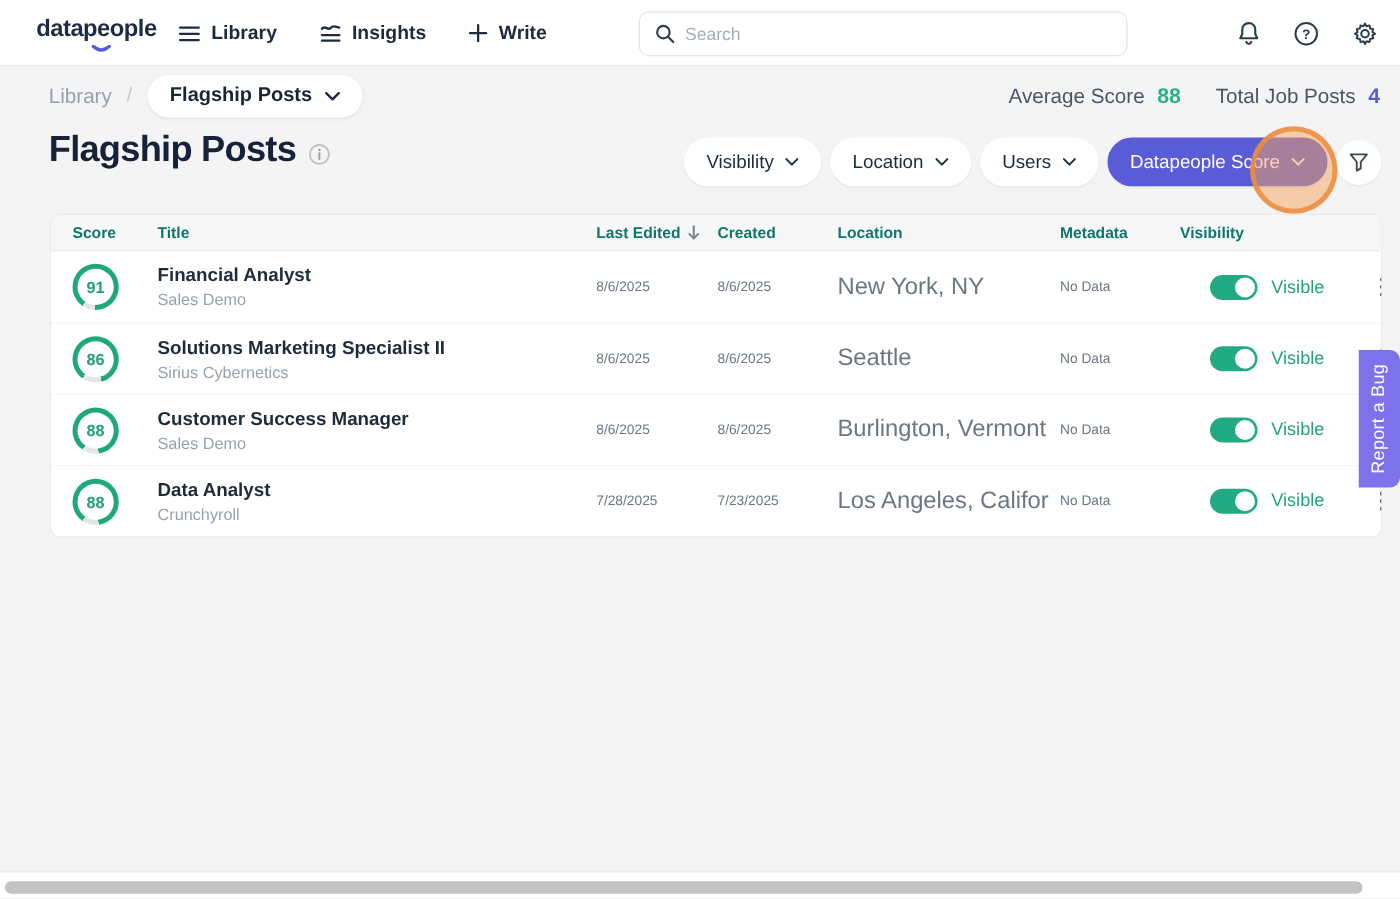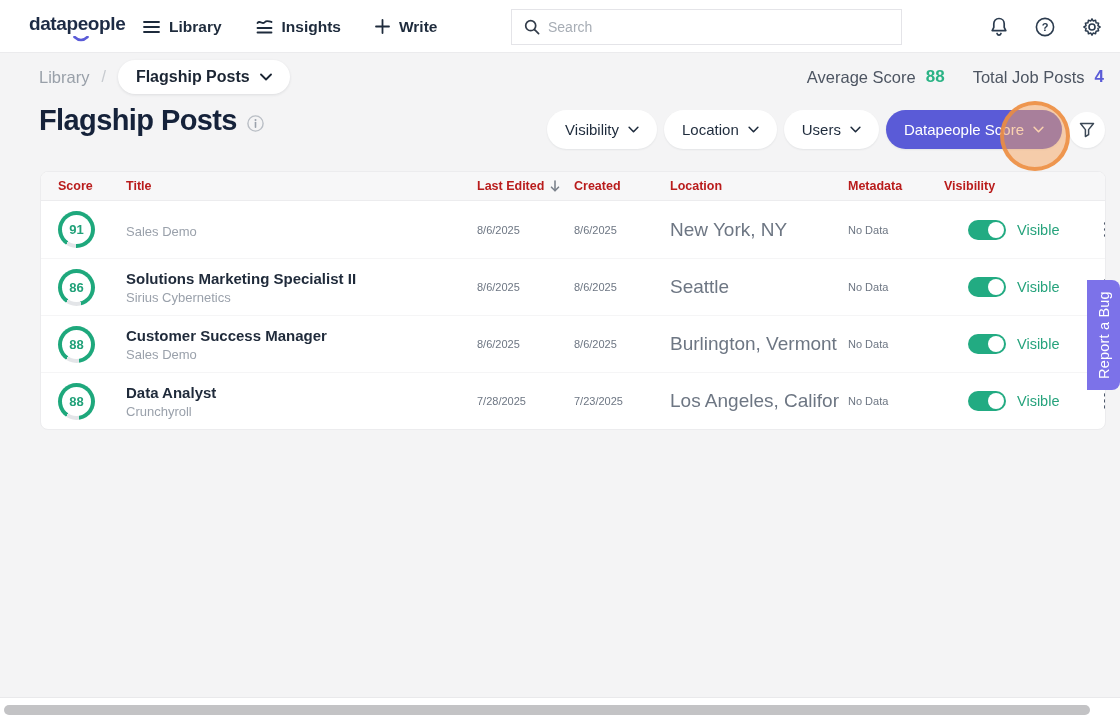--- a/index.html
+++ b/index.html
@@ -6,21 +6,21 @@
   html,body { background:#e9e9ea; }
   body { font-family:"Liberation Sans", sans-serif; }
   .screen { position:relative; width:1120px; height:719px; background:#f4f4f5; overflow:hidden; margin:0 auto;padding-left:32px; }
 
   
   .nav { position:absolute; top:0; left:0; width:1120px; height:53px; background:#ffffff; border-bottom:1px solid #ebebed; }
   .logo { position:absolute; left:29px; top:13px; font-size:19px; font-weight:800; color:#1d2b45; letter-spacing:-0.4px; }
   .logo-smile { position:absolute; left:44px; top:23px; }
   .nav-items { position:absolute; left:143px; top:0; height:53px; display:flex; align-items:center; gap:34px; }
   .nav-item { display:flex; align-items:center; gap:9px; font-size:15.5px; font-weight:600; color:#1e2b3c; cursor:pointer; }
-  .search-box { position:absolute; left:511px; top:9px; width:391px; height:36px; background:#fff; border:1px solid #e4e4e8; border-radius:0; display:flex; align-items:center; padding:0 12px; gap:8px; }
+  .search-box { position:absolute; left:511px; top:9px; width:391px; height:36px; background:#fff; border:1px solid #e4e4e8; border-radius:8px; display:flex; align-items:center; padding:0 12px; gap:8px; }
   .search-box input { border:none; outline:none; flex:1; font-size:14px; color:#33404f; font-family:"Liberation Sans",sans-serif; background:transparent; }
   .search-box input::placeholder { color:#a7adb5; }
   .nav-right { position:absolute; right:18px; top:0; height:53px; display:flex; align-items:center; gap:27px; }
   .icon-btn { background:none; border:none; cursor:pointer; display:flex; align-items:center; justify-content:center; }
 
   
   .crumb-row { position:absolute; top:60px; left:39px; display:flex; align-items:center; gap:12px; }
   .crumb-parent { font-size:16.5px; color:#99a0a9; }
   .crumb-sep { font-size:16px; color:#c6cacf; }
   .crumb-pill { display:flex; align-items:center; gap:10px; height:34px; padding:0 18px; background:#fff; border:none; border-radius:17px; box-shadow:0 1px 3px rgba(20,25,40,0.10); cursor:pointer; }
@@ -39,21 +39,21 @@
   .filters { position:absolute; top:110px; right:15px; display:flex; align-items:center; gap:7px; }
   .filter-pill { display:flex; align-items:center; gap:9px; height:39px; padding:0 18px; border:none; border-radius:20px; background:#fff; box-shadow:0 1px 2px rgba(20,25,40,0.07); font-size:15px; font-weight:500; color:#1e2b3c; cursor:pointer; font-family:"Liberation Sans",sans-serif; }
   .filter-pill.active { background:#5a5bd7; color:#fff; }
   .funnel-btn { width:36px; height:36px; border-radius:50%; background:#fff; border:none; box-shadow:0 1px 2px rgba(20,25,40,0.07); display:flex; align-items:center; justify-content:center; cursor:pointer; }
   .click-highlight { position:absolute; left:1000px; top:101px; width:70px; height:70px; border-radius:50%; background:rgba(245,164,95,0.50); border:4px solid rgba(236,140,62,0.85); z-index:7; pointer-events:none; }
 
   
   .table-card { position:absolute; left:40px; top:171px; width:1066px; background:#fff; border:1px solid #ececee; border-radius:8px; overflow:hidden; }
   .tgrid { display:grid; grid-template-columns:85px 351px 97px 96px 178px 96px 140px 1fr; align-items:center; }
   .thead { height:29px; background:#f7f7f8; border-bottom:1px solid #ececee; }
-  .th { font-size:12.5px; font-weight:700; color:#b91c1c; }
+  .th { font-size:12.5px; font-weight:700; color:#0f766e; }
   .th.first { padding-left:17px; }
   .th-sort { display:flex; align-items:center; gap:6px; }
   .trow { height:57px; border-top:1px solid #f5f5f6; cursor:pointer; }
   .trow:first-child { border-top:none; }
   .score-cell { padding-left:17px; }
   .score-ring { width:37px; height:37px; border-radius:50%; display:flex; align-items:center; justify-content:center; }
   .score-inner { width:29px; height:29px; border-radius:50%; background:#fff; display:flex; align-items:center; justify-content:center; font-size:13px; font-weight:600; color:#21a179; }
   .cell-title .t1 { font-size:15px; font-weight:600; color:#1f2a3a; }
   .cell-title .t2 { font-size:13px; color:#9aa1ab; margin-top:3px; }
   .cell-dim { font-size:11px; color:#6d7683; }
@@ -235,20 +235,21 @@
       <span class="th"></span>
     </div>
     <div>
     <div class="tgrid trow">
       <div class="score-cell">
         <div class="score-ring" style="background: conic-gradient(from 215deg, rgb(30, 168, 124) 91%, rgb(227, 229, 232) 91%, rgb(227, 229, 232) 100%);">
           <div class="score-inner">91</div>
         </div>
       </div>
       <div class="cell-title">
+        <div class="t1">Financial Analyst</div>
         <div class="t2">Sales Demo</div>
       </div>
       <div class="cell-dim">8/6/2025</div>
       <div class="cell-dim">8/6/2025</div>
       <div class="cell-loc">New York, NY</div>
       <div class="cell-dim">No Data</div>
       <div class="vis-cell">
         <button class="toggle">
               <span class="knob"></span>
             </button>

